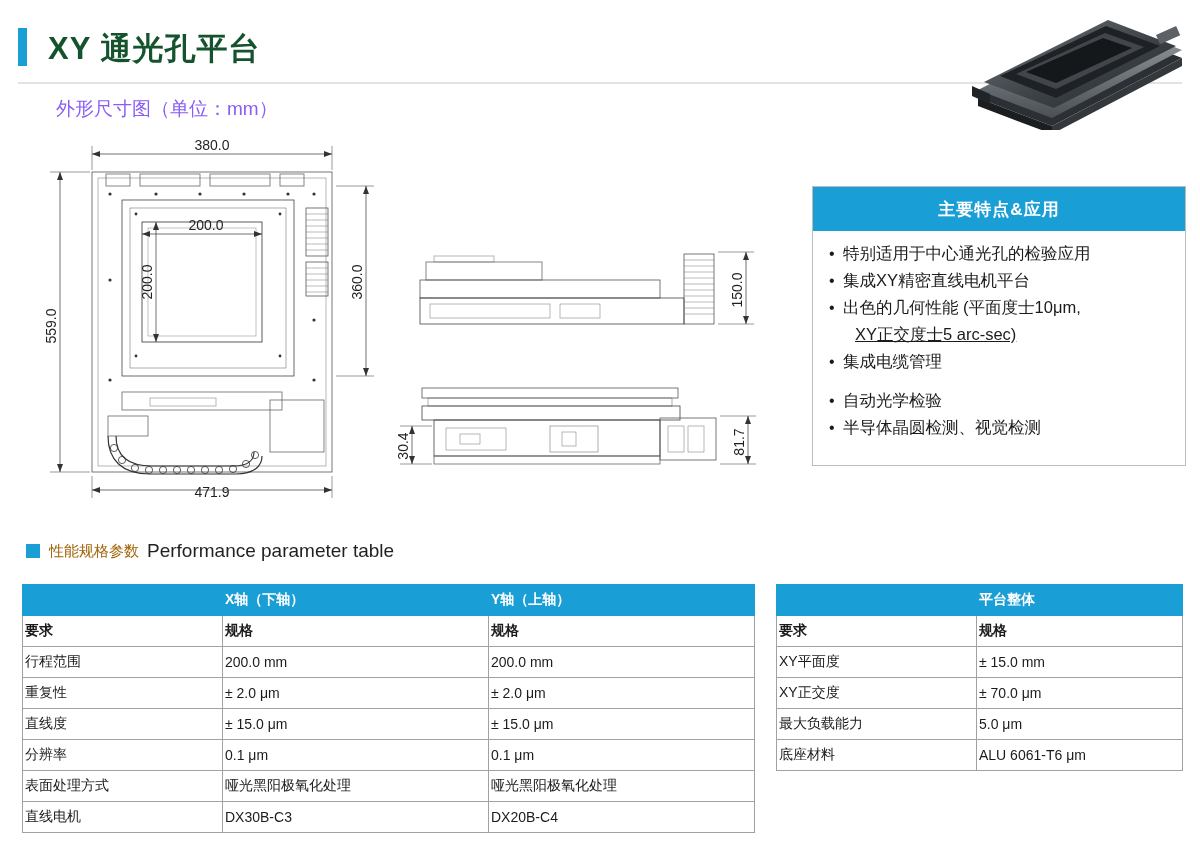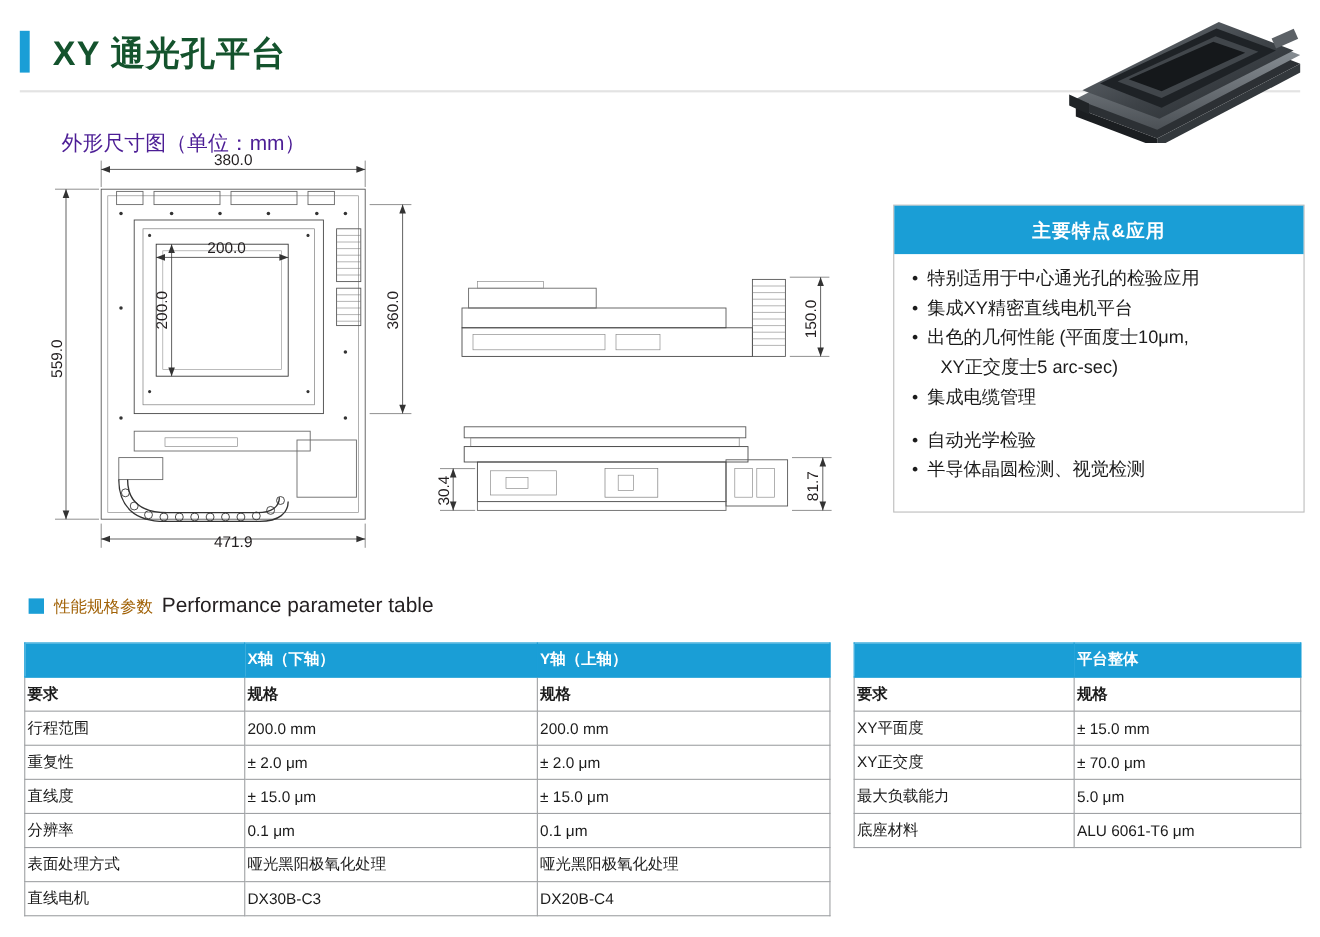--- a/index.html
+++ b/index.html
@@ -24,21 +24,21 @@
     white-space:nowrap;
   }
   .header-rule{
     position:absolute;left:18px;top:82px;width:1164px;height:2px;background:#e3e3e3;
   }
   .product-photo{
     position:absolute;right:8px;top:2px;width:232px;height:128px;
   }
   
   .dim-caption{
-    position:absolute;left:56px;top:96px;font-size:19px;color:#4c1d95;margin-top:21px;
+    position:absolute;left:56px;top:96px;font-size:19px;color:#8b5cf6;
   }
   .drawing{
     position:absolute;left:30px;top:130px;width:760px;height:390px;
   }
   .drawing svg{display:block;}
   
   .feature-box{
     position:absolute;left:812px;top:186px;width:372px;height:278px;
     border:1px solid #bcbcbc;background:#fff;
   }
@@ -51,21 +51,21 @@
     padding:10px 14px 0 14px;
   }
   .feature-item{
     position:relative;padding-left:16px;margin-bottom:2px;
     font-size:16.5px;line-height:25px;color:#1b1b1b;
   }
   .feature-item:before{
     content:"•";position:absolute;left:2px;top:0;font-size:16px;
   }
   .feature-item.nodot:before{content:"";}
-  .feature-item.cont{padding-left:28px;}
+  .feature-item.cont{padding-left:28px;text-decoration:underline;}
   .feature-gap{height:12px;}
   
   .spec-head{
     position:absolute;left:26px;top:540px;display:flex;align-items:center;
   }
   .spec-square{width:14px;height:14px;background:#1a9ed6;margin-right:9px;}
   .spec-title-cn{font-size:15px;font-weight:normal;color:#a16207;}
   .spec-title-en{font-size:19px;color:#231f20;margin-left:8px;}
   table{
     border-collapse:collapse;

